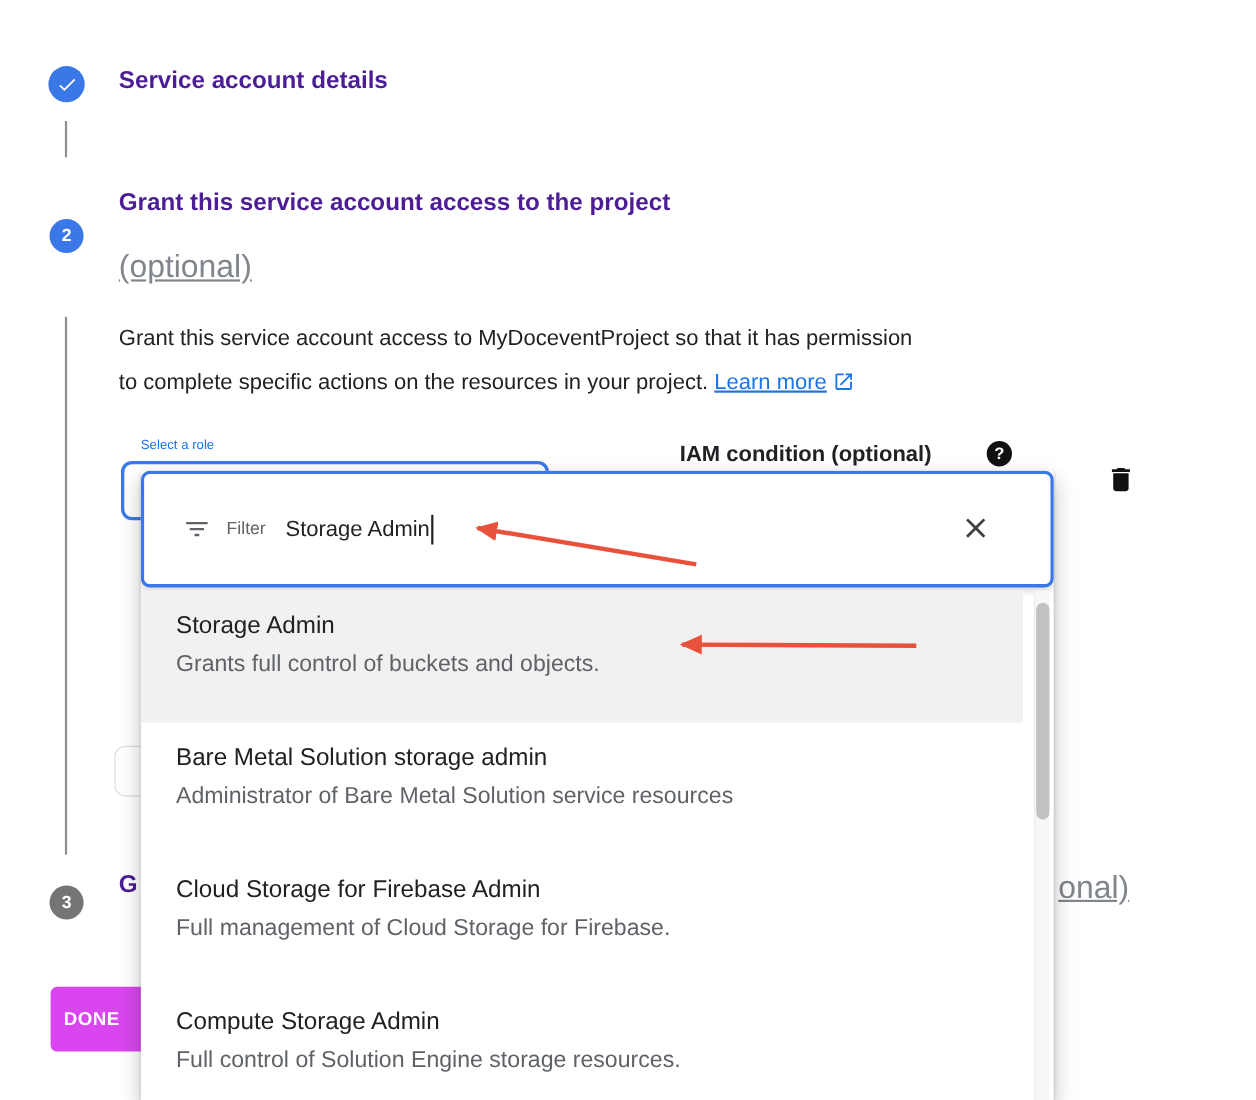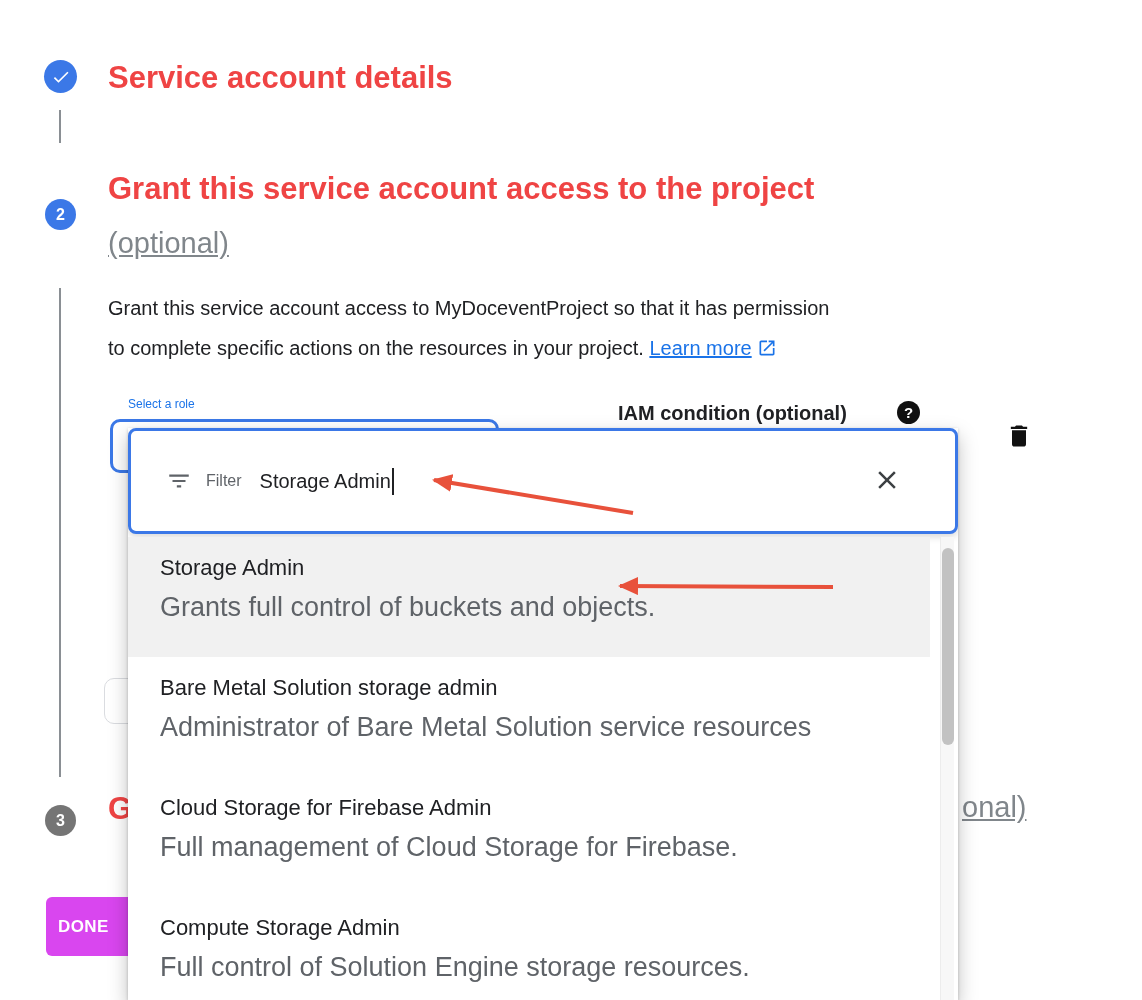--- a/index.html
+++ b/index.html
@@ -12,21 +12,21 @@
 
   
   .step-circle {
     width:31px; height:31px; border-radius:50%;
     display:flex; align-items:center; justify-content:center;
     color:#fff; font-size:16px; font-weight:700;
   }
   .blue-bg { background:#3b78e7; }
   .gray-bg { background:#757575; }
   .connector { width:2px; background:#8a8f94; }
-  .h1 { font-size:31px; font-weight:700; color:#ef4444; white-space:nowrap; }
+  .h1 { font-size:22px; font-weight:700; color:#4c1d95; white-space:nowrap; }
   .h1-gray { font-size:29px; font-weight:400; color:#80868b; white-space:nowrap;text-decoration:underline; }
 
   
   .desc { font-size:20px; line-height:40px; color:#202124; }
   .learn-link { color:#1a73e8; text-decoration:none; cursor:pointer; }
   .learn-link .lnk-txt { text-decoration:underline; }
   .ext-icon { display:inline-block; vertical-align:-3px; margin-left:5px; }
 
   
   .combobox {
@@ -76,21 +76,21 @@
   .filter-value { margin-left:18px; font-size:20px; color:#202124; white-space:nowrap; }
   .caret { display:inline-block; width:2px; height:27px; background:#202124; margin-left:1px; vertical-align:middle; }
   .clear-btn {
     margin-left:auto; margin-right:52px; width:32px; height:32px;
     background:none; border:none; cursor:pointer; padding:0;
   }
   .role-list { position:absolute; left:0; top:109px; width:830px; height:463px; }
   .role-item { width:802px; height:120px; padding:18px 0 0 32px; cursor:pointer; }
   .role-item.highlight { background:#f1f1f1; }
   .role-name { font-size:22px; color:#202124; margin-bottom:11px; white-space:nowrap; }
-  .role-desc { font-size:27px; color:#5f6368; white-space:nowrap; }
+  .role-desc { font-size:21px; color:#5f6368; white-space:nowrap; }
   .scroll-track {
     position:absolute; left:812px; top:109px; width:14px; height:463px;
     background:#f7f7f7; border-left:1px solid #ececec; cursor:default;
   }
   .scroll-thumb { position:absolute; left:1px; top:11px; width:12px; height:197px; background:#c2c2c2; border-radius:6px; cursor:grab; }
 
   .arrows { left:0; top:0; width:1142px; height:1000px; z-index:40; pointer-events:none; }
 
   .frag-left { left:108px; top:791px; }
   .frag-right { left:962px; top:791px; }

